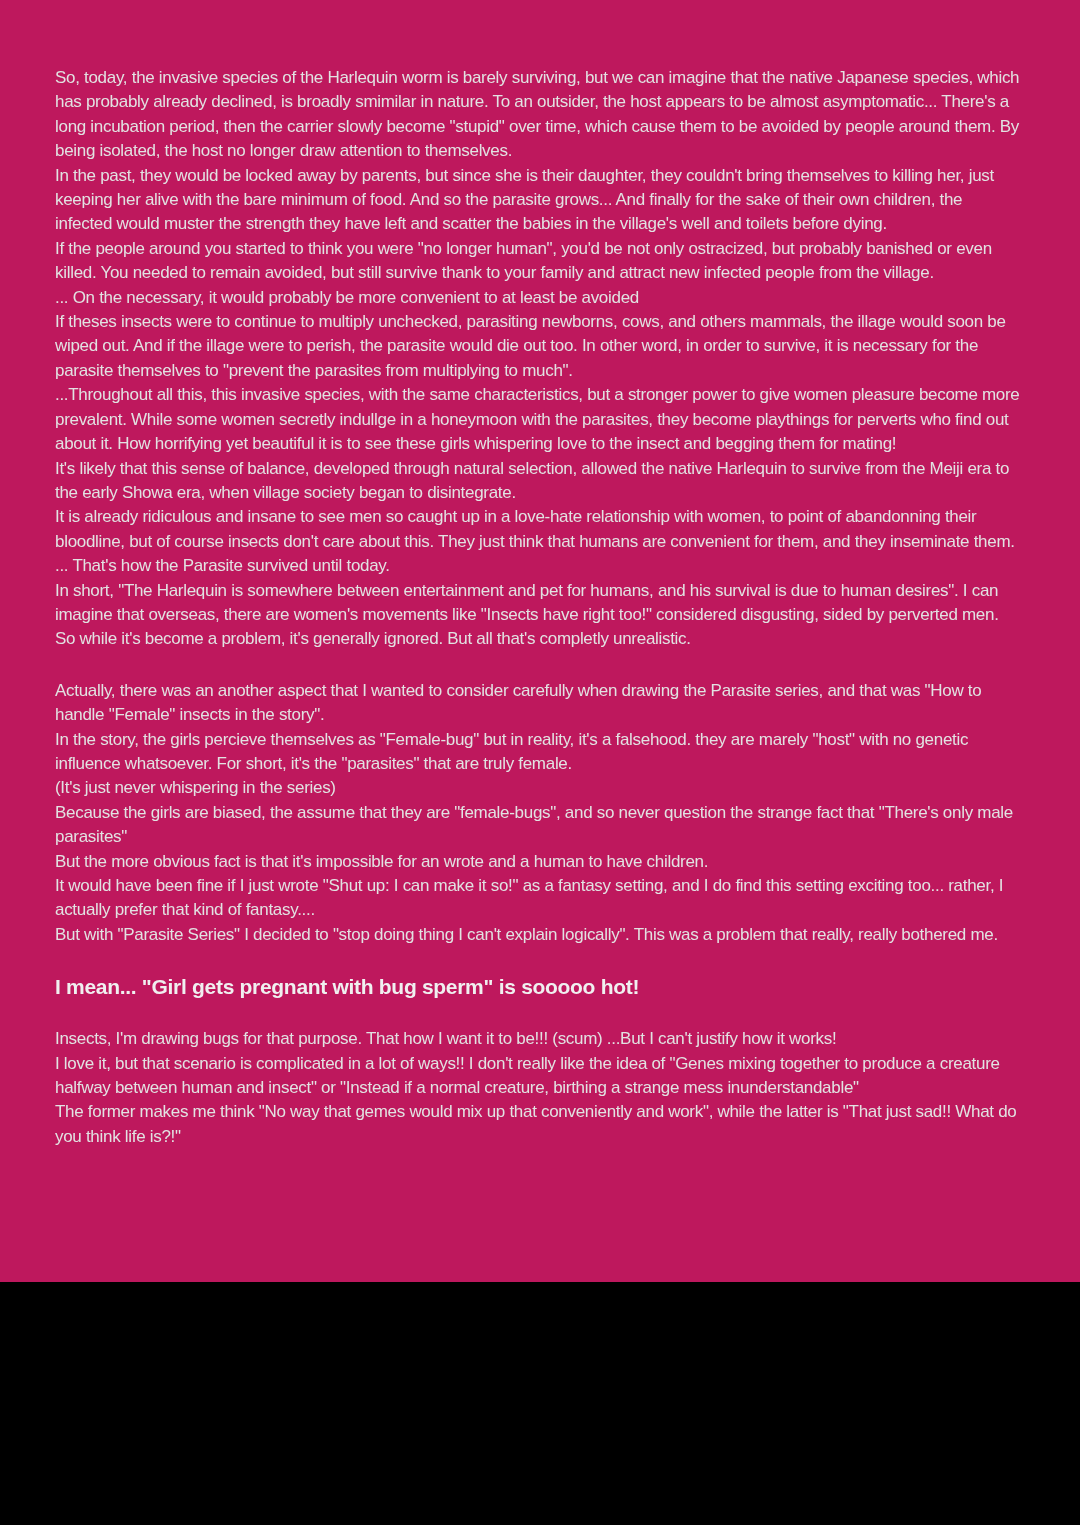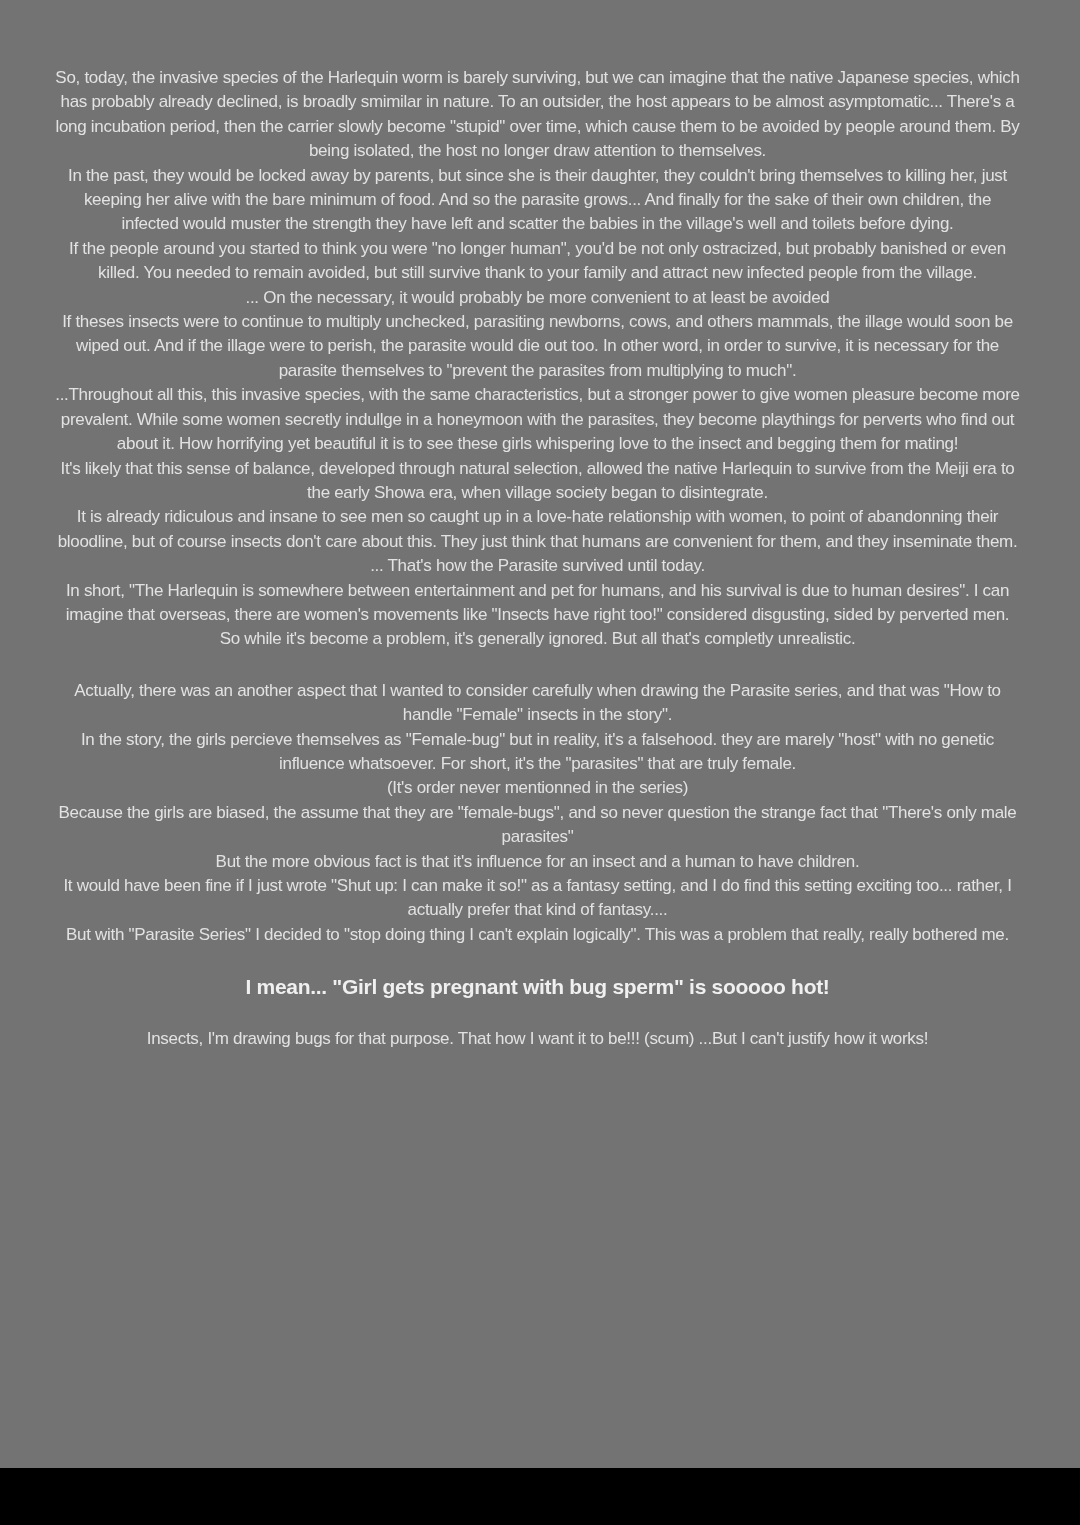--- a/index.html
+++ b/index.html
@@ -9,24 +9,23 @@
   body {
     width: 1080px;
     height: 1525px;
     background: #000000;
     overflow: hidden;
     font-family: "Liberation Sans", sans-serif;
   }
   .page {
     box-sizing: border-box;
     width: 1080px;
-    height: 1468px;
+    height: 1282px;
     padding: 66px 58px 0 55px;
-    background: #737373;
-    text-align: center;
+    background: #be185d;
   }
   .text-col {
     width: 965px;
     color: #e2e2e2;
     font-size: 17px;
     line-height: 24.4px;
     letter-spacing: -0.3px;
     text-rendering: optimizeLegibility;
   }
   .text-col p {
@@ -55,21 +54,23 @@
     <p>If the people around you started to think you were "no longer human", you'd be not only ostracized, but probably banished or even killed. You needed to remain avoided, but still survive thank to your family and attract new infected people from the village.</p>
     <p>... On the necessary, it would probably be more convenient to at least be avoided</p>
     <p>If theses insects were to continue to multiply unchecked, parasiting newborns, cows, and others mammals, the illage would soon be wiped out. And if the illage were to perish, the parasite would die out too. In other word, in order to survive, it is necessary for the parasite themselves to "prevent the parasites from multiplying to much".</p>
     <p>...Throughout all this, this invasive species, with the same characteristics, but a stronger power to give women pleasure become more prevalent. While some women secretly indullge in a honeymoon with the parasites, they become playthings for perverts who find out about it. How horrifying yet beautiful it is to see these girls whispering love to the insect and begging them for mating!</p>
     <p>It's likely that this sense of balance, developed through natural selection, allowed the native Harlequin to survive from the Meiji era to the early Showa era, when village society began to disintegrate.</p>
     <p>It is already ridiculous and insane to see men so caught up in a love-hate relationship with women, to point of abandonning their bloodline, but of course insects don't care about this. They just think that humans are convenient for them, and they inseminate them.</p>
     <p>... That's how the Parasite survived until today.</p>
     <p>In short, "The Harlequin is somewhere between entertainment and pet for humans, and his survival is due to human desires". I can imagine that overseas, there are women's movements like "Insects have right too!" considered disgusting, sided by perverted men. So while it's become a problem, it's generally ignored. But all that's completly unrealistic.</p>
     <p class="gap-before">Actually, there was an another aspect that I wanted to consider carefully when drawing the Parasite series, and that was "How to handle "Female" insects in the story".</p>
     <p>In the story, the girls percieve themselves as "Female-bug" but in reality, it's a falsehood. they are marely "host" with no genetic influence whatsoever. For short, it's the "parasites" that are truly female.</p>
-    <p>(It's order never mentionned in the series)</p>
+    <p>(It's just never whispering in the series)</p>
     <p>Because the girls are biased, the assume that they are "female-bugs", and so never question the strange fact that "There's only male parasites"</p>
-    <p>But the more obvious fact is that it's influence for an insect and a human to have children.</p>
+    <p>But the more obvious fact is that it's impossible for an wrote and a human to have children.</p>
     <p>It would have been fine if I just wrote "Shut up: I can make it so!" as a fantasy setting, and I do find this setting exciting too... rather, I actually prefer that kind of fantasy....</p>
     <p>But with "Parasite Series" I decided to "stop doing thing I can't explain logically". This was a problem that really, really bothered me.</p>
     <h2 class="section-heading">I mean... "Girl gets pregnant with bug sperm" is sooooo hot!</h2>
     <p class="gap-before">Insects, I'm drawing bugs for that purpose. That how I want it to be!!! (scum) ...But I can't justify how it works!</p>
+    <p>I love it, but that scenario is complicated in a lot of ways!! I don't really like the idea of "Genes mixing together to produce a creature halfway between human and insect" or "Instead if a normal creature, birthing a strange mess inunderstandable"</p>
+    <p>The former makes me think "No way that gemes would mix up that conveniently and work", while the latter is "That just sad!! What do you think life is?!"</p>
   </div>
 </div>
 
 </body></html>

